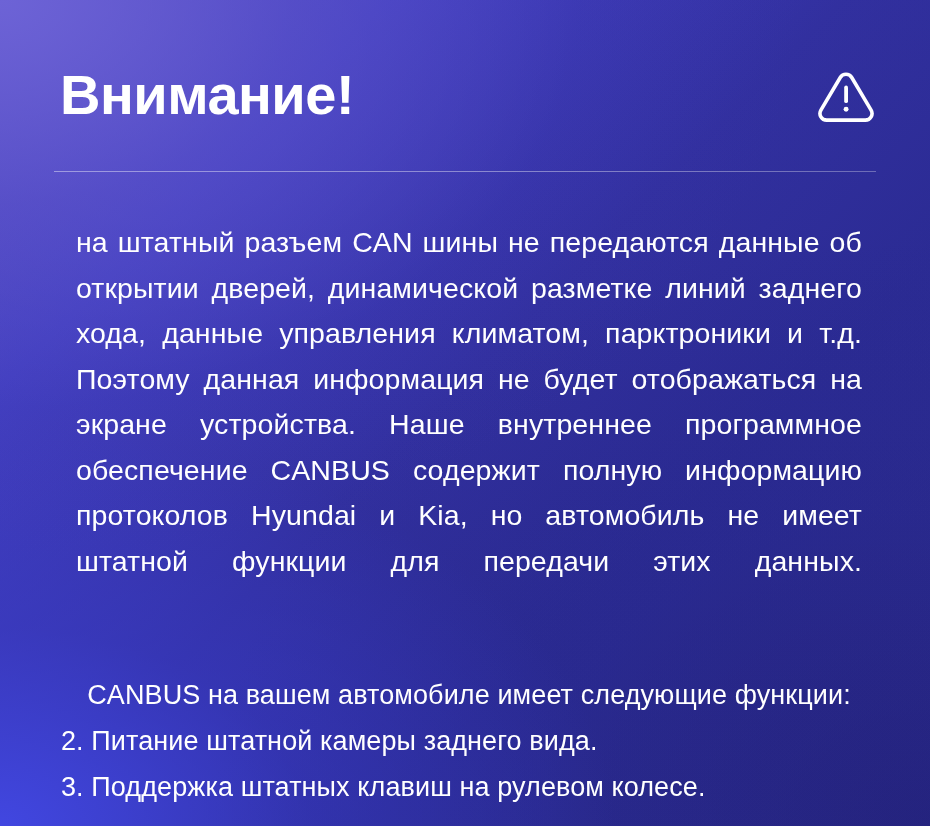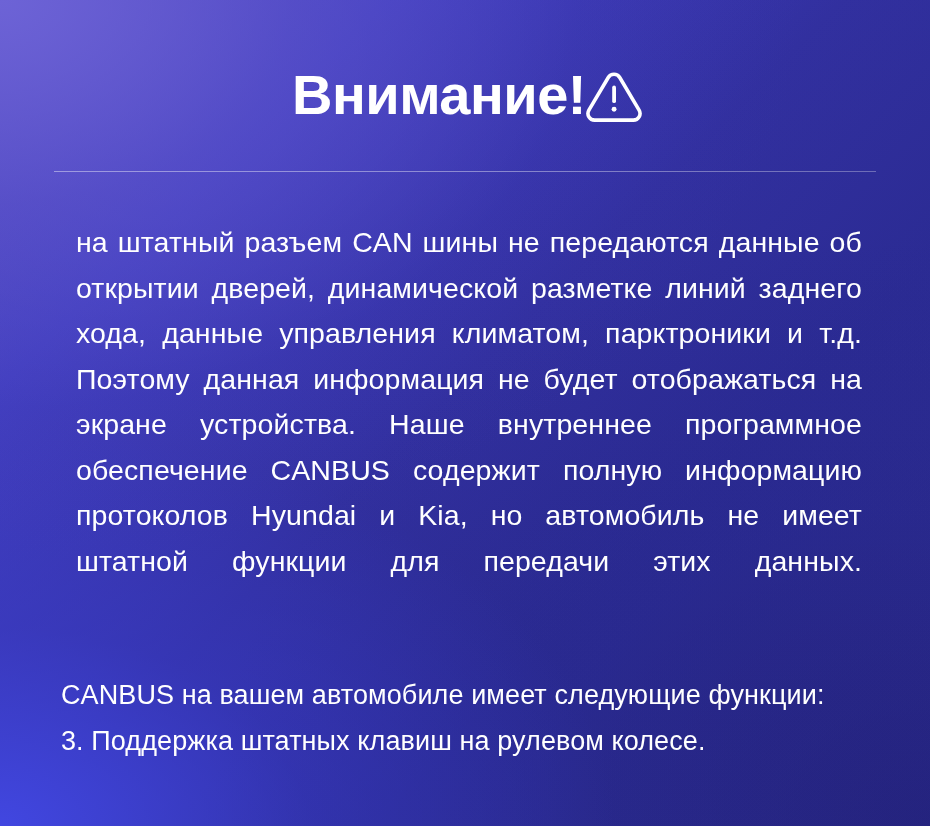--- a/index.html
+++ b/index.html
@@ -31,21 +31,21 @@
 
   
   .card-header {
     position: absolute;
     left: 60px;
     right: 55px;
     top: 52px;
     height: 86px;
     display: flex;
     align-items: center;
-    justify-content: center;
+    justify-content: space-between;
   }
 
   .card-title {
     margin: 0;
     font-size: 56px;
     line-height: 66px;
     font-weight: 700;
     letter-spacing: -0.5px;
     color: #ffffff;
     white-space: nowrap;
@@ -102,20 +102,21 @@
   }
 
   .functions-intro {
     margin: 0;
     font-size: 27px;
     line-height: 46px;
     font-weight: 400;
     letter-spacing: 0.1px;
     white-space: nowrap;
     color: #ffffff;
+    text-align: center;
   }
 
   .functions-list {
     margin: 0;
     padding: 0;
     list-style: none;
   }
 
   .functions-list li {
     font-size: 27px;
@@ -161,20 +162,24 @@
 
   <div class="card-body">
 
     <p class="body-paragraph">на штатный разъем CAN шины не передаются данные об открытии дверей, динамической разметке линий заднего хода, данные управления климатом, парктроники и т.д. Поэтому данная информация не будет отображаться на экране устройства. Наше внутреннее программное обеспечение CANBUS содержит полную информацию протоколов Hyundai и Kia, но автомобиль не имеет штатной функции для передачи этих данных.</p>
 
     <div class="functions-block">
       <p class="functions-intro">CANBUS на вашем автомобиле имеет следующие функции:</p>
 
       <ul class="functions-list">
         <li>
+          <span class="fn-index">2.</span>
+          <span class="fn-text">Питание штатной камеры заднего вида.</span>
+        </li>
+        <li>
           <span class="fn-index">3.</span>
           <span class="fn-text">Поддержка штатных клавиш на рулевом колесе.</span>
         </li>
       </ul>
     </div>
 
   </div>
 </div>
 
 </body></html>

